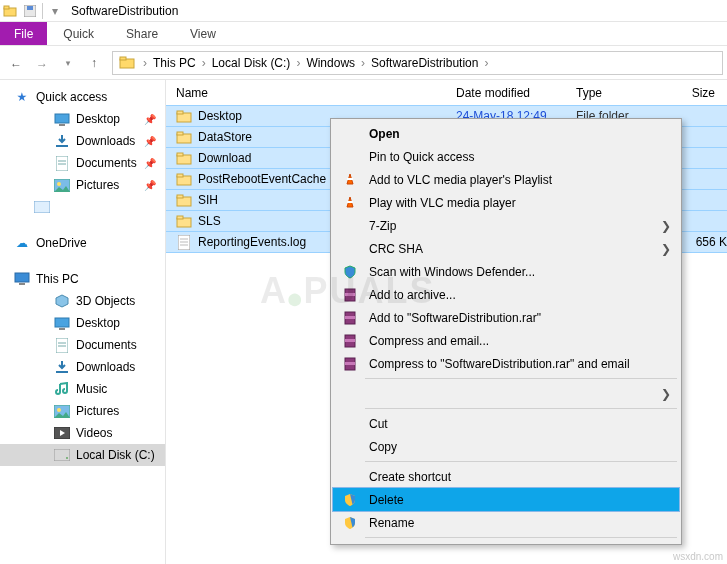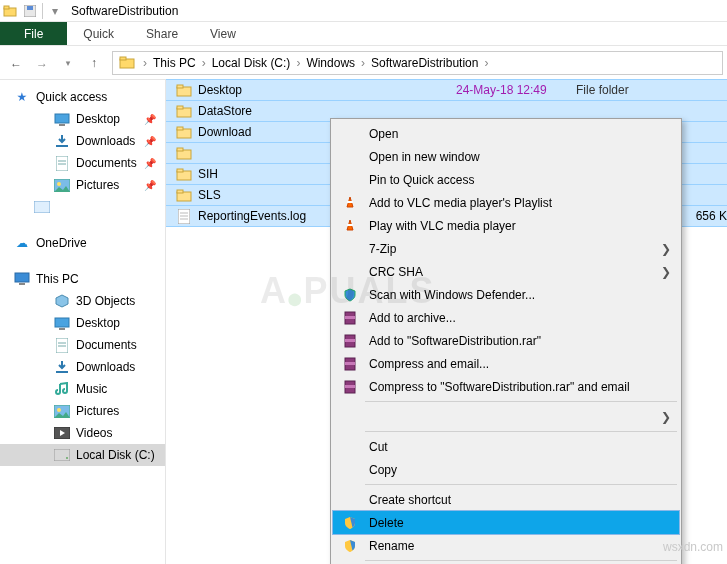--- a/index.html
+++ b/index.html
@@ -2,21 +2,21 @@
 <html><head>
 <meta charset="utf-8">
 <style>
 *{box-sizing:border-box;margin:0;padding:0;font-family:"Segoe UI",Arial,sans-serif;font-size:12px;color:#000}
 body{width:727px;height:564px;background:#fff;overflow:hidden;position:relative}
 .titlebar{height:22px;background:#fff;display:flex;align-items:center;border-bottom:1px solid #e5e5e5}
 .tb-icon{width:20px;height:20px;display:flex;align-items:center;justify-content:center}
 .tb-sep{width:1px;height:16px;background:#ccc;margin:0 2px}
 .title-text{margin-left:6px}
 .menubar{height:24px;display:flex;align-items:stretch;border-bottom:1px solid #e5e5e5}
-.file-tab{background:#14532d;color:#fff;padding:4px 24px;display:flex;align-items:center}
+.file-tab{background:#a21caf;color:#fff;padding:4px 14px;display:flex;align-items:center}
 .menu-item{padding:4px 16px;display:flex;align-items:center;color:#444}
 .addrbar{height:34px;display:flex;align-items:center;border-bottom:1px solid #e5e5e5;padding:0 4px;gap:2px}
 .nav-btn{width:24px;height:24px;display:flex;align-items:center;justify-content:center;color:#888}
 .nav-btn.active{color:#555}
 .crumbs{flex:1;height:24px;border:1px solid #ccc;display:flex;align-items:center;padding:0 2px;margin-left:4px;background:#fff}
 .folder-ico{width:18px;height:18px;margin:0 4px}
 .crumb{padding:0 4px;display:flex;align-items:center;height:100%}
 .crumb-sep{color:#888;padding:0 2px}
 .body{display:flex;height:calc(100% - 80px)}
 .sidebar{width:166px;border-right:1px solid #e5e5e5;padding-top:6px;overflow:hidden}
@@ -28,32 +28,32 @@
 .ico{width:16px;height:16px;display:inline-flex;align-items:center;justify-content:center;flex-shrink:0}
 .content{flex:1;display:flex;flex-direction:column}
 .cols{height:26px;display:flex;align-items:center;border-bottom:1px solid #e5e5e5;color:#444;padding-left:10px}
 .col-name{width:280px}
 .col-date{width:120px}
 .col-type{width:110px}
 .col-size{flex:1;text-align:right;padding-right:12px}
 .rows{}
 .row{height:22px;display:flex;align-items:center;padding-left:10px;background:#cce8ff;border:1px solid #99d1ff;border-left:none;border-right:none;margin-top:-1px}
 .row .rname{width:280px;display:flex;align-items:center;gap:6px}
-.row .rdate{width:120px;color:#a21caf}
+.row .rdate{width:120px;color:#1d4ed8}
 .row .rtype{width:110px;color:#333}
 .row .rsize{flex:1;text-align:right;padding-right:0}
 .ctxmenu{position:absolute;left:330px;top:118px;width:352px;background:#f0f0f0;border:1px solid #a0a0a0;box-shadow:3px 3px 6px rgba(0,0,0,.25);padding:3px 2px}
 .cm-item{height:23px;display:flex;align-items:center;padding-left:8px;gap:10px;position:relative}
 .cm-item.hover{background:#0ea5e9;outline:1px solid #8ab8e8}
 .cm-ico{width:18px;height:18px;display:flex;align-items:center;justify-content:center}
 .cm-text{flex:1}
 .cm-sub{position:absolute;right:8px;color:#555}
 .cm-sep{height:1px;background:#d0d0d0;margin:3px 2px 3px 32px}
 .watermark{position:absolute;left:260px;top:270px;font-size:36px;font-weight:700;color:rgba(0,0,0,.08);letter-spacing:2px;pointer-events:none}
-.wsxn{position:absolute;right:4px;bottom:10px;font-size:12px;color:#c9c9c9}
+.wsxn{position:absolute;right:4px;bottom:2px;font-size:10px;color:#c9c9c9}
 svg{display:block}
 </style>
 </head>
 <body>
 
 <div class="titlebar">
   <span class="tb-icon">
     <svg width="14" height="14">
         <rect x="1" y="4" width="12" height="8" fill="#ffd96a" stroke="#caa53b"></rect>
         <rect x="1" y="2" width="5" height="3" fill="#ffd96a" stroke="#caa53b"></rect>
@@ -245,20 +245,26 @@
               <rect width="16" height="12" fill="#d8d8d8" stroke="#999"></rect>
               <circle cx="13" cy="9" r="1" fill="#6a6"></circle>
             </svg>
           </span>
           <span>Local Disk (C:)</span>
         </div>
       </div>
   </div>
 
   <div class="content">
+    <div class="cols">
+      <div class="col-name">Name</div>
+      <div class="col-date">Date modified</div>
+      <div class="col-type">Type</div>
+      <div class="col-size">Size</div>
+    </div>
     <div class="rows" id="rows">
         <div class="row">
           <div class="rname">
             <span class="ico">
               <svg width="16" height="14">
                 <rect x="1" y="4" width="14" height="9" fill="#ffe08a" stroke="#caa53b"></rect>
                 <rect x="1" y="2" width="6" height="3" fill="#ffe08a" stroke="#caa53b"></rect>
               </svg>
             </span>
             <span>Desktop</span>
@@ -296,20 +302,21 @@
           <div class="rsize"></div>
         </div>
         <div class="row">
           <div class="rname">
             <span class="ico">
               <svg width="16" height="14">
                 <rect x="1" y="4" width="14" height="9" fill="#ffe08a" stroke="#caa53b"></rect>
                 <rect x="1" y="2" width="6" height="3" fill="#ffe08a" stroke="#caa53b"></rect>
               </svg>
             </span>
+            <span>PostRebootEventCache</span>
           </div>
           <div class="rdate"></div>
           <div class="rtype"></div>
           <div class="rsize"></div>
         </div>
         <div class="row">
           <div class="rname">
             <span class="ico">
               <svg width="16" height="14">
                 <rect x="1" y="4" width="14" height="9" fill="#ffe08a" stroke="#caa53b"></rect>
@@ -352,25 +359,21 @@
           <div class="rtype"></div>
           <div class="rsize">656 K</div>
         </div>
       </div>
   </div>
 </div>
 
 <div class="ctxmenu" id="ctx">
     <div class="cm-item">
       <span class="cm-ico"></span>
-      <span class="cm-text" style="font-weight:400">Open</span>
-    </div>
-    <div class="cm-item">
-      <span class="cm-ico"></span>
-      <span class="cm-text">Open in new window</span>
+      <span class="cm-text" style="font-weight:700">Open</span>
     </div>
     <div class="cm-item">
       <span class="cm-ico"></span>
       <span class="cm-text">Pin to Quick access</span>
     </div>
     <div class="cm-item">
       <span class="cm-ico">
         <svg width="14" height="14">
           <path d="M7 1l3 10H4z" fill="#f60" stroke="#c40"></path>
           <rect x="4" y="5" width="6" height="2" fill="#fff"></rect>

